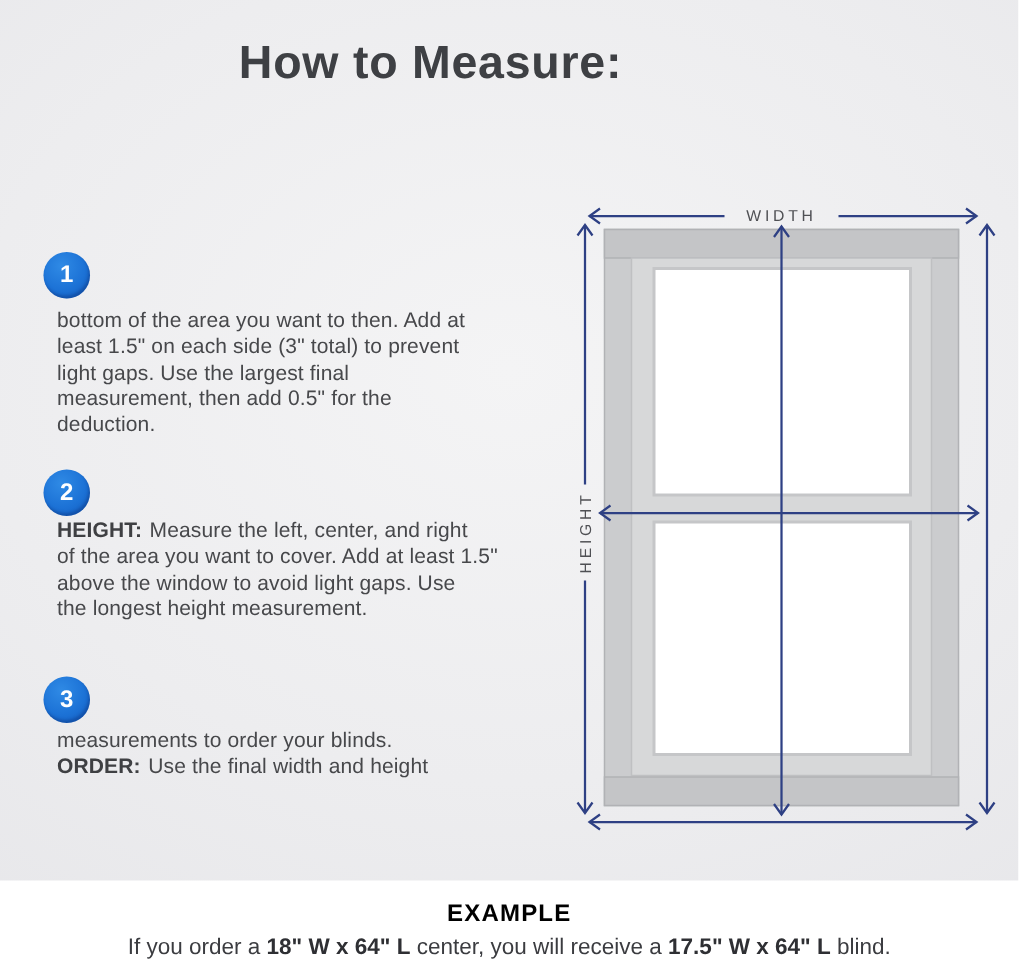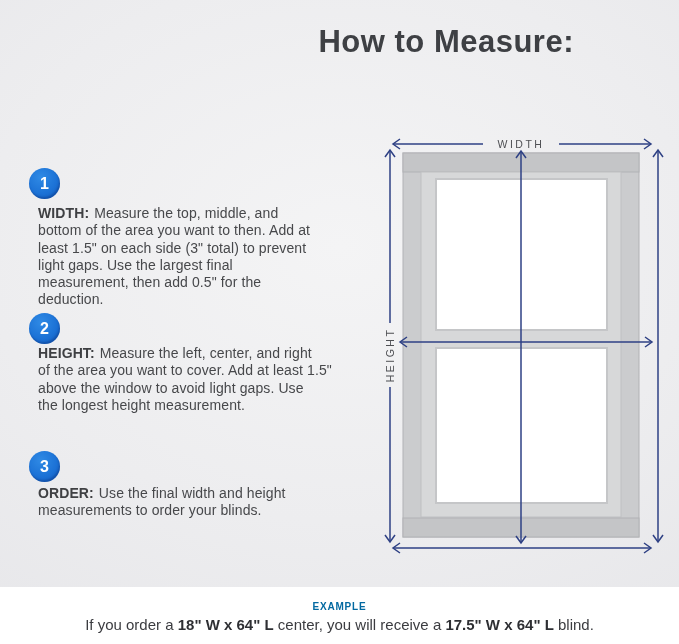--- a/index.html
+++ b/index.html
@@ -7,21 +7,21 @@
     position:relative;width:679px;height:644px;overflow:hidden;
     background:#ffffff;
     font-family:"Liberation Sans",sans-serif;
     -webkit-font-smoothing:antialiased;
   }
   .gray-panel{
     position:absolute;left:0;top:0;width:679px;height:587px;
     background:radial-gradient(ellipse 95% 85% at 50% 42%, #f4f4f5 0%, #ededef 55%, #e6e6e9 100%);
   }
   
-  .title-block{position:absolute;top:26px;left:0;width:574px;text-align:right;line-height:1;}
+  .title-block{position:absolute;top:26px;left:0;width:574px;text-align:center;line-height:1;}
   .title-line1{font-size:31px;font-weight:700;color:#3e4044;letter-spacing:.5px;}
   .title-line2{margin-top:5px;font-size:31px;font-weight:700;color:#3e4044;}
   .title-highlight{
     font-size:43px;font-weight:800;letter-spacing:.5px;color:#1b55c8;vertical-align:-2px;
   }
   @supports ((-webkit-background-clip:text) or (background-clip:text)){
     .title-highlight{
       background:linear-gradient(115deg,#1c4fbe 0%,#3b82e8 45%,#1f55c4 100%);
       -webkit-background-clip:text;background-clip:text;-webkit-text-fill-color:transparent;
     }
@@ -44,39 +44,38 @@
   }
   .step-text b{font-weight:700;color:#3f4043;margin-right:5px;}
   .text-1{top:205px;}
   .text-2{top:345px;}
   .text-3{top:485px;}
   
   .diagram{position:absolute;left:373px;top:130px;}
   .svg-label{fill:#4f5054;font-family:"Liberation Sans",sans-serif;font-size:10.5px;letter-spacing:2.5px;}
   
   .example{position:absolute;left:0;top:601px;width:679px;text-align:center;}
-  .example-heading{font-size:10px;font-weight:700;color:#0369a1;letter-spacing:.8px;}
+  .example-heading{font-size:16px;font-weight:700;color:#000000;letter-spacing:.8px;}
   .example-line{margin-top:4px;font-size:15px;color:#3b3c40;}
   .example-line .seg-bold{font-weight:700;color:#2e2f33;}
 </style>
 </head>
 <body>
 
 <div class="page">
   <div class="gray-panel"></div>
 
   <div class="title-block">
     <div class="title-line1">How to Measure:</div>
   </div>
 
   <div class="badge badge-1">
       <span>1</span>
     </div>
   <div class="step-text text-1">
-    <div><b>WIDTH:</b><span>Measure the top, middle, and</span></div>
     <div>bottom of the area you want to then. Add at</div>
     <div>least 1.5" on each side (3" total) to prevent</div>
     <div>light gaps. Use the largest final</div>
     <div>measurement, then add 0.5" for the</div>
     <div>deduction.</div>
   </div>
 
   <div class="badge badge-2">
       <span>2</span>
     </div>
@@ -84,22 +83,22 @@
     <div><b>HEIGHT:</b><span>Measure the left, center, and right</span></div>
     <div>of the area you want to cover. Add at least 1.5"</div>
     <div>above the window to avoid light gaps. Use</div>
     <div>the longest height measurement.</div>
   </div>
 
   <div class="badge badge-3">
       <span>3</span>
     </div>
   <div class="step-text text-3">
+    <div>measurements to order your blinds.</div>
     <div><b>ORDER:</b><span>Use the final width and height</span></div>
-    <div>measurements to order your blinds.</div>
   </div>
 
   <svg class="diagram" width="300" height="432" viewBox="0 0 300 432">
     <defs>
       <marker id="mE" markerWidth="14" markerHeight="14" refX="10" refY="7" orient="auto" markerUnits="userSpaceOnUse">
         <path d="M3,2 L10,7 L3,12" fill="none" stroke="#2e4084" stroke-width="1.5"></path>
       </marker>
       <marker id="mS" markerWidth="14" markerHeight="14" refX="4" refY="7" orient="auto" markerUnits="userSpaceOnUse">
         <path d="M11,2 L4,7 L11,12" fill="none" stroke="#2e4084" stroke-width="1.5"></path>
       </marker>

